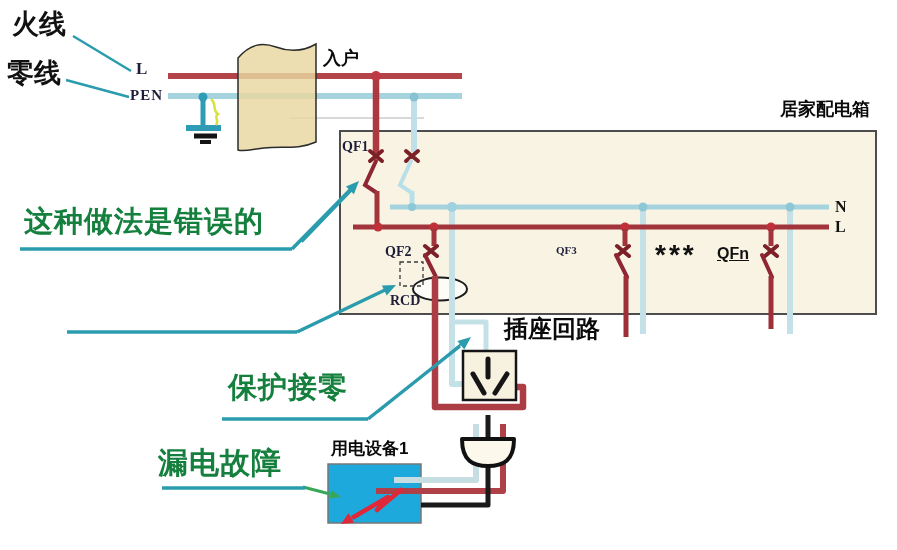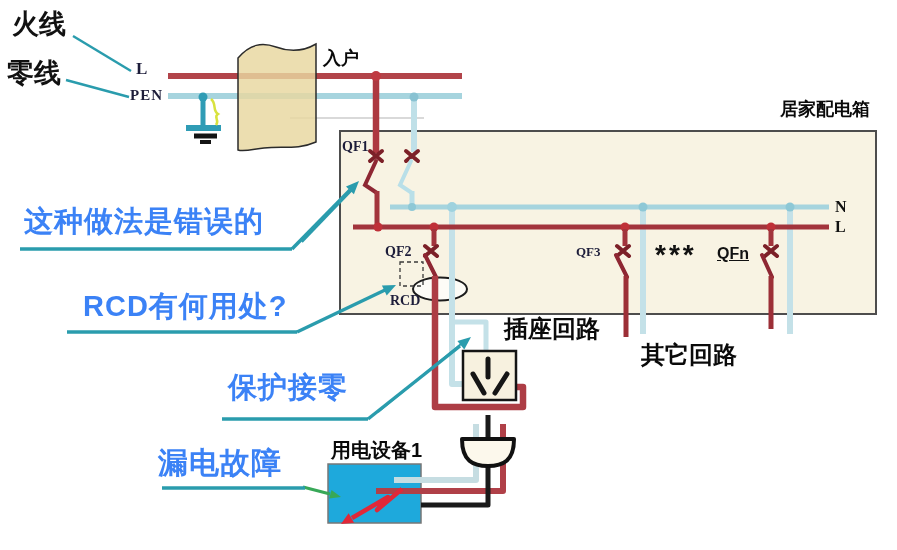--- a/index.html
+++ b/index.html
@@ -1,21 +1,21 @@
 <!DOCTYPE html>
 <html><head>
 <meta charset="utf-8">
 <style>
   html,body{margin:0;padding:0;}
   body{width:897px;height:550px;position:relative;background:#ffffff;overflow:hidden;
        font-family:"Liberation Sans",sans-serif;}
   .stage{position:absolute;left:0;top:0;width:897px;height:550px;}
   svg{position:absolute;left:0;top:0;}
   .lbl{position:absolute;color:#111;white-space:nowrap;line-height:1.05;}
-  .big{font-weight:900;font-size:29px;letter-spacing:1px;color:#3b82f6;}
+  .big{font-weight:900;font-size:29px;letter-spacing:1px;color:#15803d;}
   .mid{font-weight:800;font-size:24px;color:#0a0a0a;}
   .sm{font-weight:700;font-size:18px;color:#0a0a0a;}
   .ser{font-family:"Liberation Serif",serif;font-weight:700;color:#1d1d3a;}
   .wm{color:#d8d8d8;font-size:27px;font-weight:500;letter-spacing:1px;
       text-shadow:1px 1px 0 #ffffff;}
 </style>
 </head>
 <body>
 
 <div class="stage">
@@ -125,31 +125,29 @@
 
 <div class="lbl" style="left:12px;top:10px;font-size:27px;font-weight:900;">火线</div>
 <div class="lbl" style="left:7px;top:59px;font-size:27px;font-weight:900;">零线</div>
 <div class="lbl ser" style="left:136px;top:60px;font-size:17px;">L</div>
 <div class="lbl ser" style="left:130px;top:88px;font-size:15px;letter-spacing:1px;">PEN</div>
 <div class="lbl sm" style="left:323px;top:49px;font-family:Liberation Serif, serif;">入户</div>
 
 <div class="lbl sm" style="left:780px;top:100px;">居家配电箱</div>
 <div class="lbl ser" style="left:342px;top:140px;font-size:14px;">QF1</div>
 <div class="lbl ser" style="left:385px;top:245px;font-size:14px;">QF2</div>
-<div class="lbl ser" style="left:576px;top:245px;font-size:13px;">QF3</div>
+<div class="lbl ser" style="left:556px;top:245px;font-size:11px;">QF3</div>
 <div class="lbl" style="left:655px;top:240px;font-size:28px;font-weight:900;letter-spacing:3px;">***</div>
 <div class="lbl" style="left:717px;top:246px;font-size:16px;font-weight:800;text-decoration:underline;">QFn</div>
 <div class="lbl ser" style="left:835px;top:199px;font-size:16px;color:#111;">N</div>
 <div class="lbl ser" style="left:835px;top:219px;font-size:16px;color:#111;">L</div>
 <div class="lbl ser" style="left:390px;top:294px;font-size:14px;">RCD</div>
 
 <div class="lbl mid" style="left:504px;top:316px;">插座回路</div>
-<div class="lbl mid" style="left:641px;top:342px;">其它回路</div>
 
 <div class="lbl big" style="left:24px;top:206px;">这种做法是错误的</div>
-<div class="lbl big" style="left:83px;top:291px;">RCD有何用处?</div>
 <div class="lbl big" style="left:228px;top:372px;">保护接零</div>
 <div class="lbl big" style="left:158px;top:447px;font-size:30px;">漏电故障</div>
 
-<div class="lbl sm" style="left:331px;top:440px;font-size:20px;text-align:center;">用电设备1</div>
+<div class="lbl sm" style="left:331px;top:440px;font-size:17px;text-align:center;">用电设备1</div>
 
 
 </div>
 
 </body></html>

